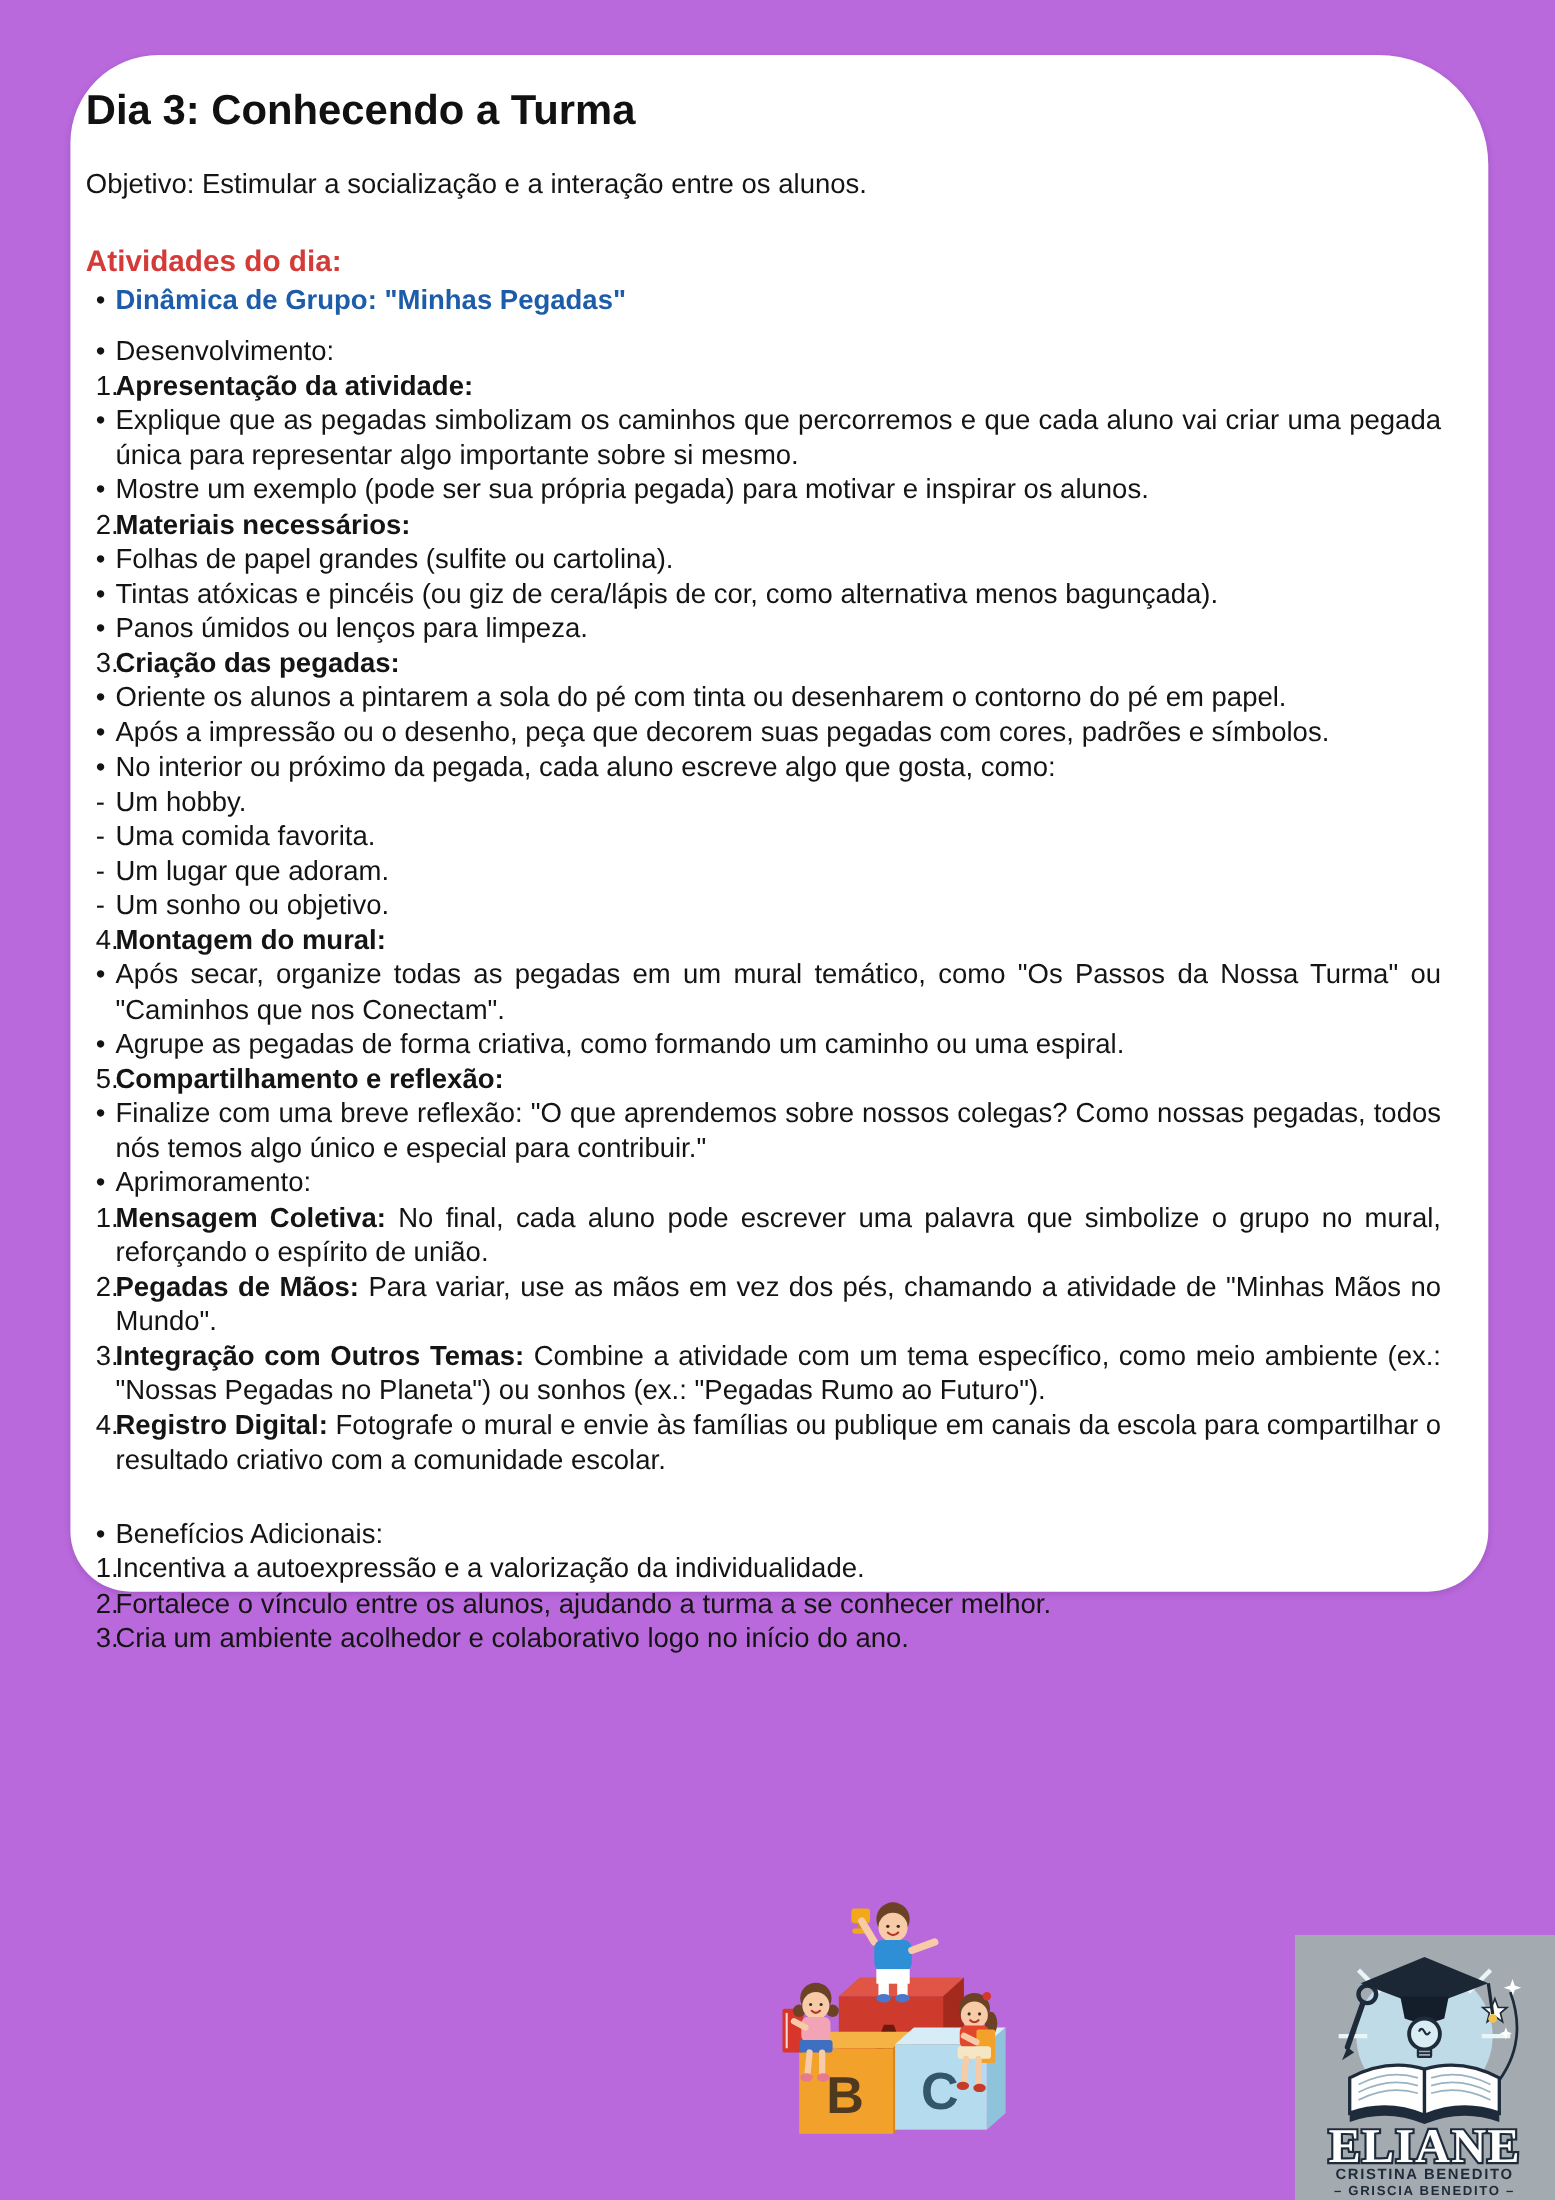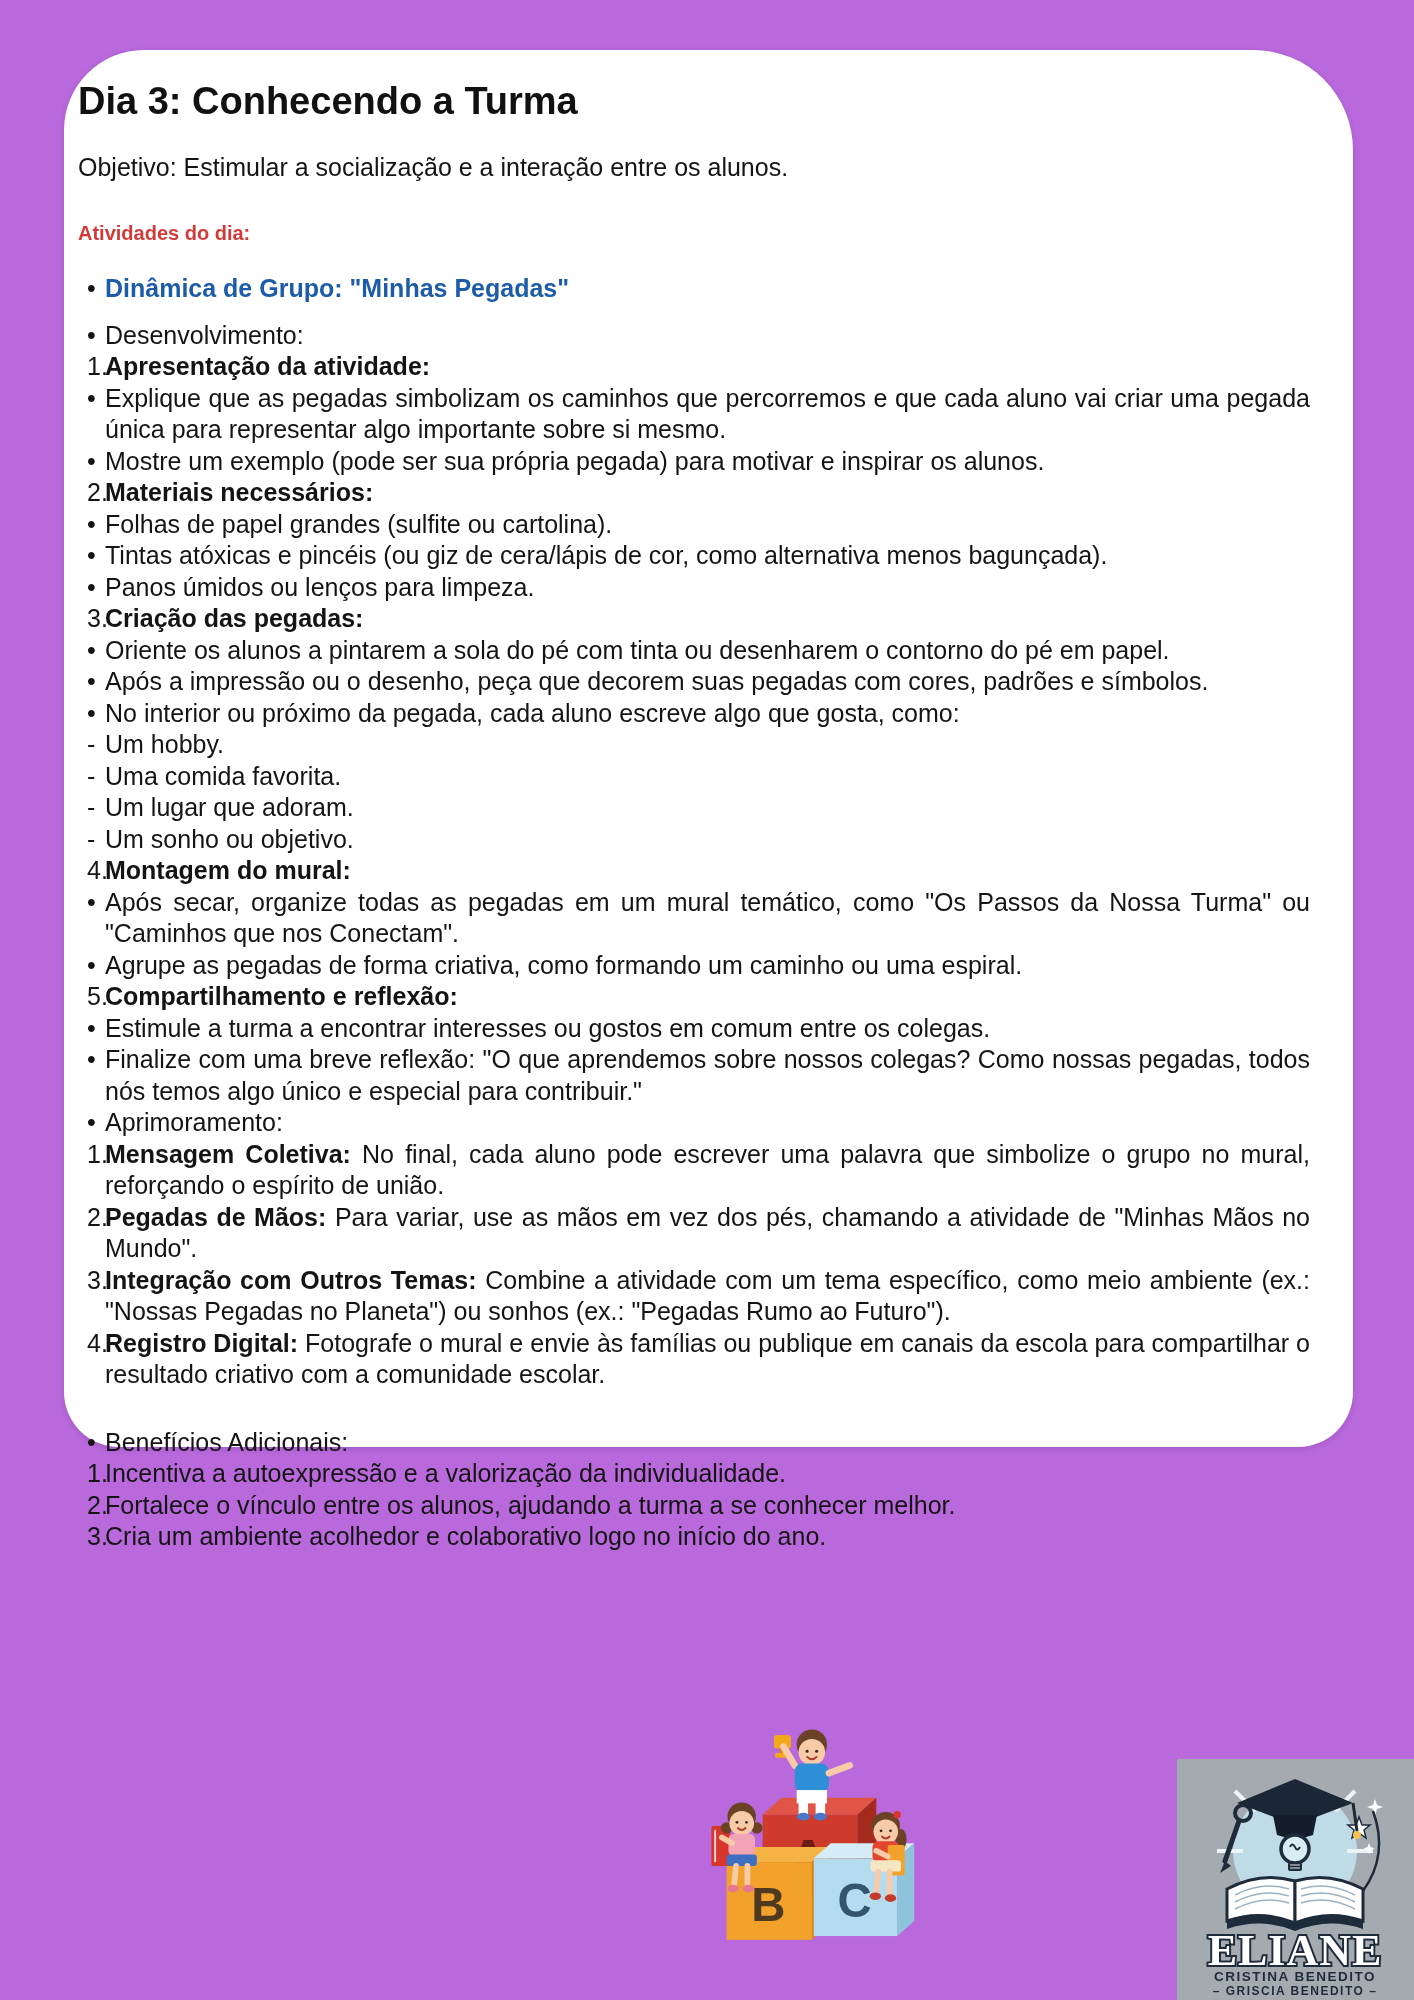--- a/index.html
+++ b/index.html
@@ -21,22 +21,22 @@
   .content {
     position:absolute; left:14px; top:30px; right:43px;
   }
   h1.title {
     font-size:38px; line-height:1.15; font-weight:bold;
     margin:0 0 28px 0; color:#111;
   }
   p.objetivo { font-size:25px; line-height:31.5px; margin:0 0 38px 0; }
   p.objetivo b { font-weight:normal; }
   h2.atividades {
-    font-size:20px; font-weight:bold; color:#D43B38;
-    margin:0 0 28px 0; line-height:1.2;
+    font-size:27px; font-weight:bold; color:#D43B38;
+    margin:0 0 4px 0; line-height:1.2;
   }
   .li {
     display:flex; align-items:flex-start;
     font-size:25px; line-height:31.5px;
   }
   .mk {
     flex:0 0 27px; width:27px; box-sizing:border-box;
     padding-left:9px; white-space:nowrap;
   }
   .mk.dot::before { content:"•"; }
@@ -168,24 +168,20 @@
       <span class="mk dot"></span>
       <p class="tx just">Agrupe as pegadas de forma criativa, como formando um caminho ou uma espiral.</p>
     </div>
 
     <div class="li c-h">
       <span class="mk">5.</span>
       <p class="tx">Compartilhamento e reflexão:</p>
     </div>
 
 
-    <div class="li">
-      <span class="mk dot"></span>
-      <p class="tx just">Estimule a turma a encontrar interesses ou gostos em comum entre os colegas.</p>
-    </div>
 
     <div class="li">
       <span class="mk dot"></span>
       <p class="tx just">Finalize com uma breve reflexão: "O que aprendemos sobre nossos colegas? Como nossas pegadas, todos nós temos algo único e especial para contribuir."</p>
     </div>
 
     <div class="li c-bold">
       <span class="mk dot"></span>
       <p class="tx">Aprimoramento:</p>
     </div>

